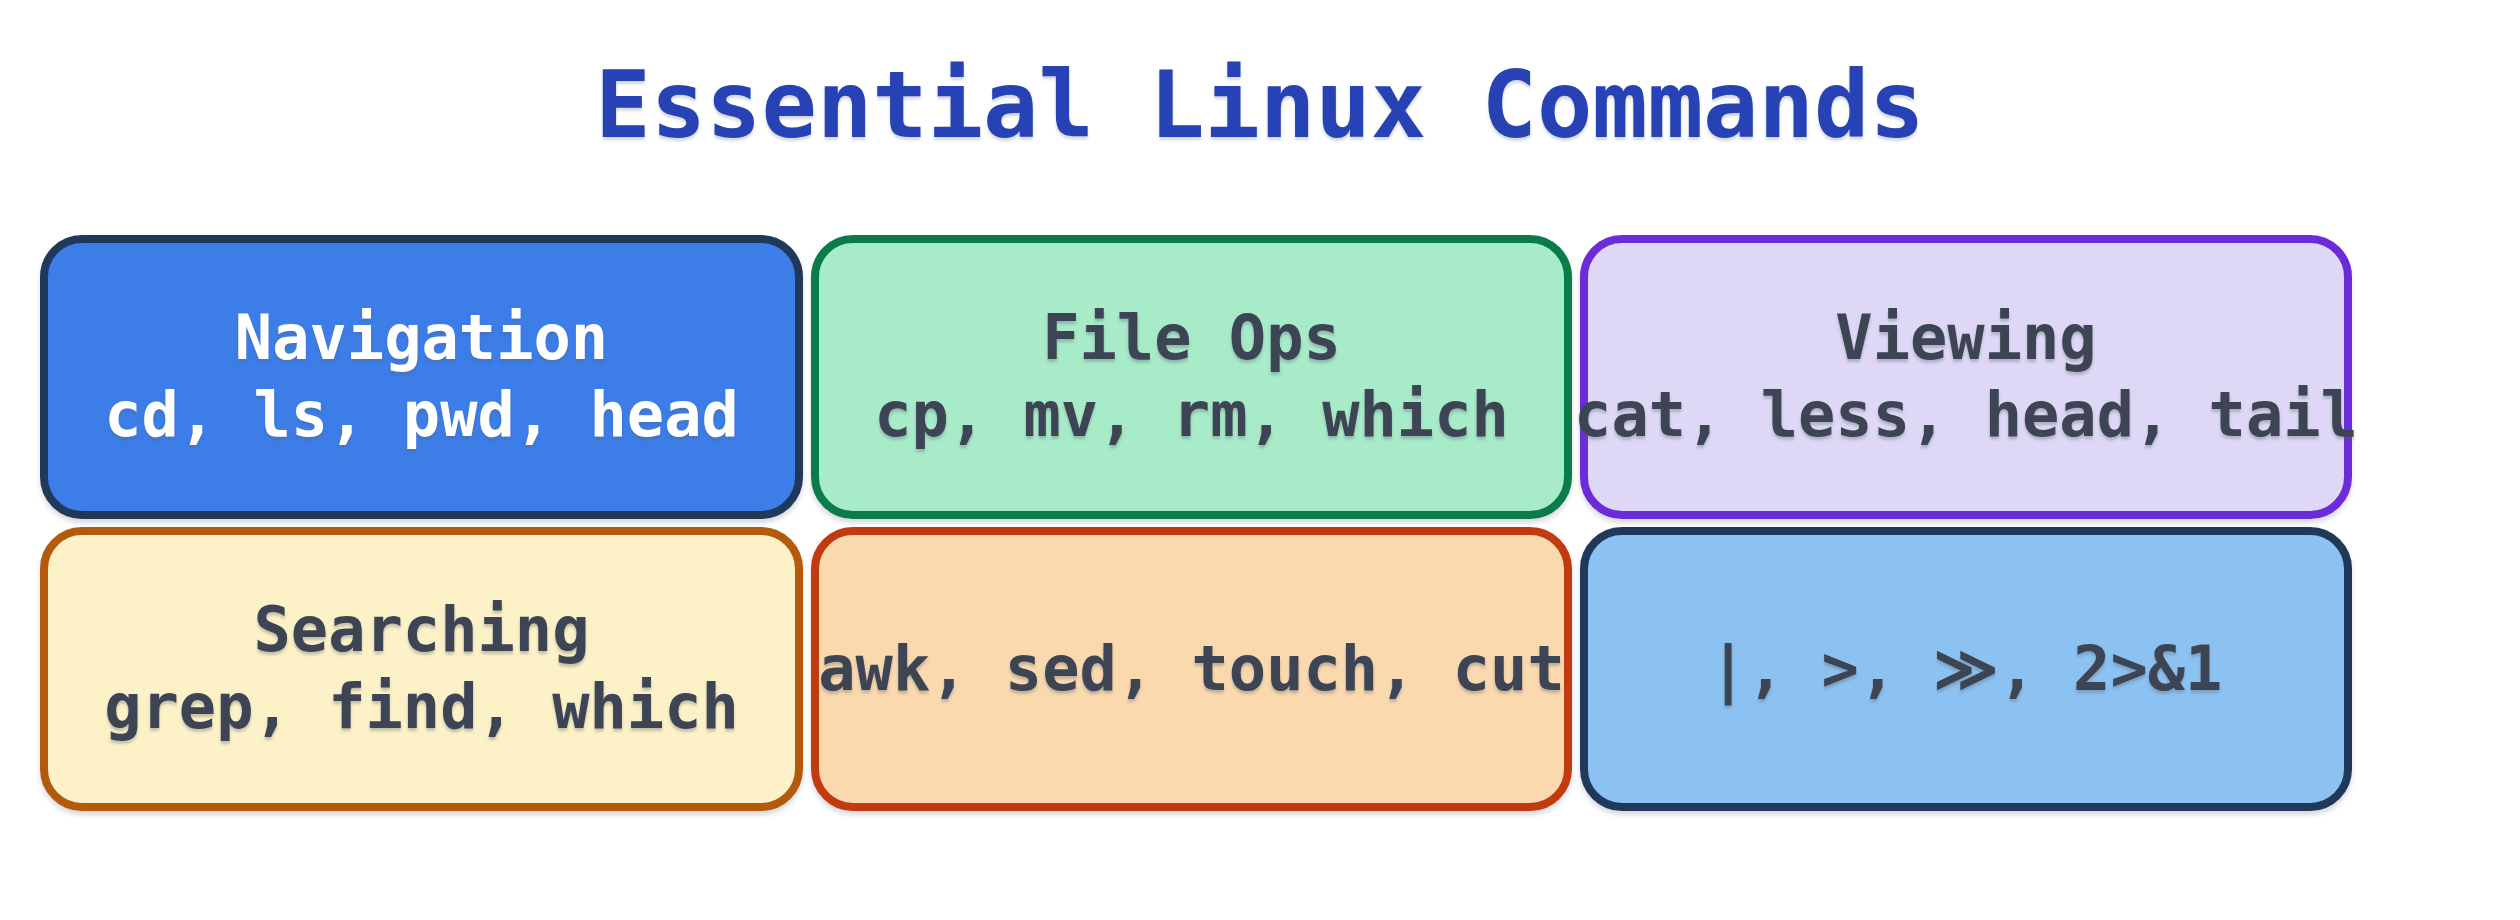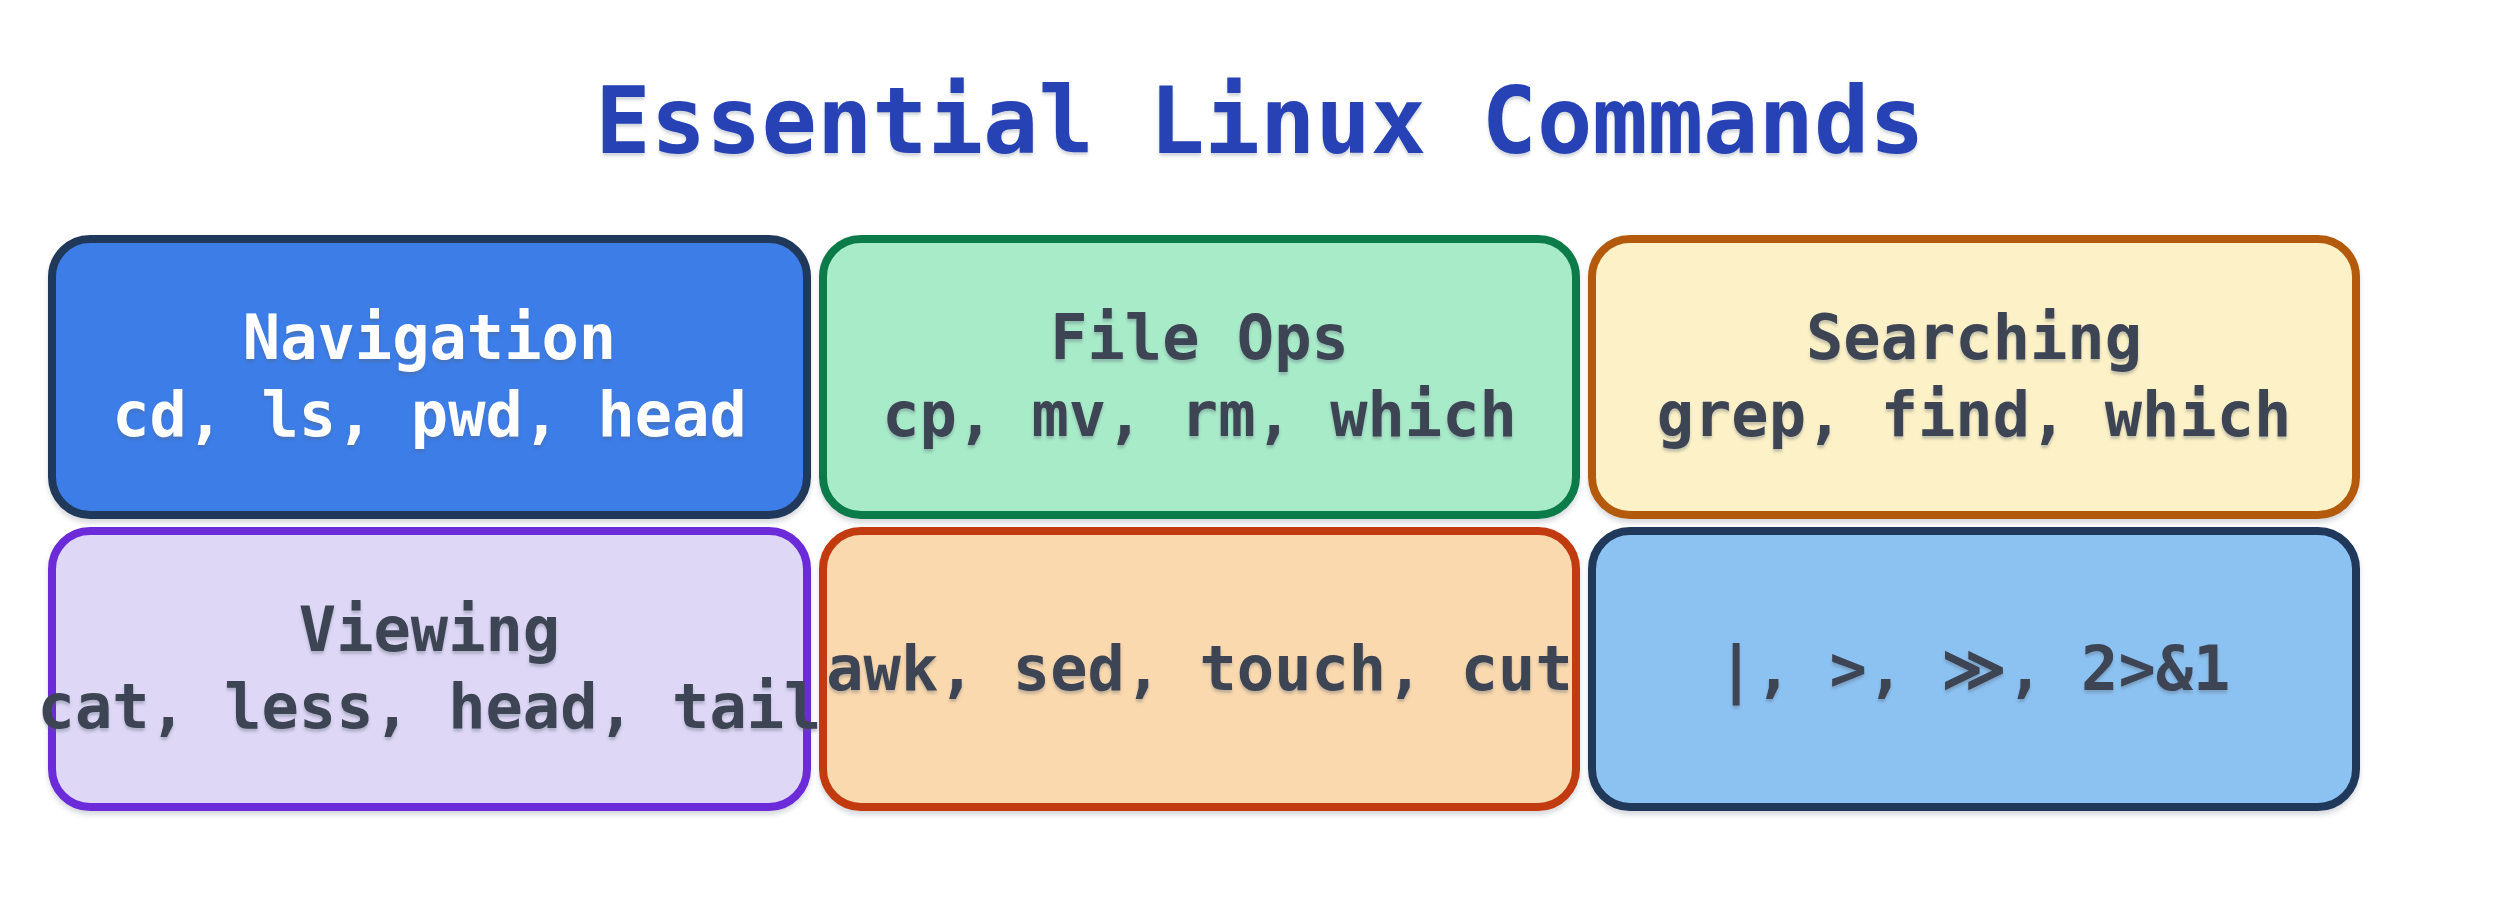--- a/index.html
+++ b/index.html
@@ -7,33 +7,33 @@
     width: 2520px;
     height: 920px;
     position: relative;
     background: #ffffff;
     font-family: "DejaVu Sans Mono", monospace;
     font-weight: bold;
     overflow: hidden;
   }
   .title {
     position: absolute;
-    top: 76px;
+    top: 60px;
     left: 0;
     width: 100%;
     margin: 0;
     text-align: center;
     font-size: 92px;
     line-height: 1;
     font-weight: bold;
     text-shadow: 0 3px 3px rgba(130, 140, 155, 0.35);
   }
   .grid {
     position: absolute;
-    left: 48px;
+    left: 40px;
     top: 235px;
     display: grid;
     grid-template-columns: 763px 761px 772px;
     grid-auto-rows: 284px;
     column-gap: 74px;
     row-gap: 78px;
     gap: 8px;
   }
   .card {
     box-sizing: border-box;
@@ -67,28 +67,28 @@
     <div class="card" style="--fill: #3c7de8; --border: #20395a; --text: #ffffff;">
       <div class="card-title">Navigation</div>
       <div class="card-commands">cd, ls, pwd, head</div>
     </div>
 
     <div class="card" style="--fill: #a8ebc9; --border: #0c7b4a; --text: #3d4454;">
       <div class="card-title">File Ops</div>
       <div class="card-commands">cp, mv, rm, which</div>
     </div>
 
+    <div class="card" style="--fill: #ded8f6; --border: #6c2bd8; --text: #3d4454;">
+      <div class="card-title">Viewing</div>
+      <div class="card-commands">cat, less, head, tail</div>
+    </div>
+
     <div class="card" style="--fill: #fdf2c7; --border: #b45a0d; --text: #3d4454;">
       <div class="card-title">Searching</div>
       <div class="card-commands">grep, find, which</div>
-    </div>
-
-    <div class="card" style="--fill: #ded8f6; --border: #6c2bd8; --text: #3d4454;">
-      <div class="card-title">Viewing</div>
-      <div class="card-commands">cat, less, head, tail</div>
     </div>
 
     <div class="card" style="--fill: #fbd9ae; --border: #c23b10; --text: #3d4454;">
       <div class="card-commands">awk, sed, touch, cut</div>
     </div>
 
     <div class="card" style="--fill: #8cc2f2; --border: #20395a; --text: #3d4454;">
       <div class="card-commands">|, &gt;, ≫, 2&gt;&amp;1</div>
     </div>
 

